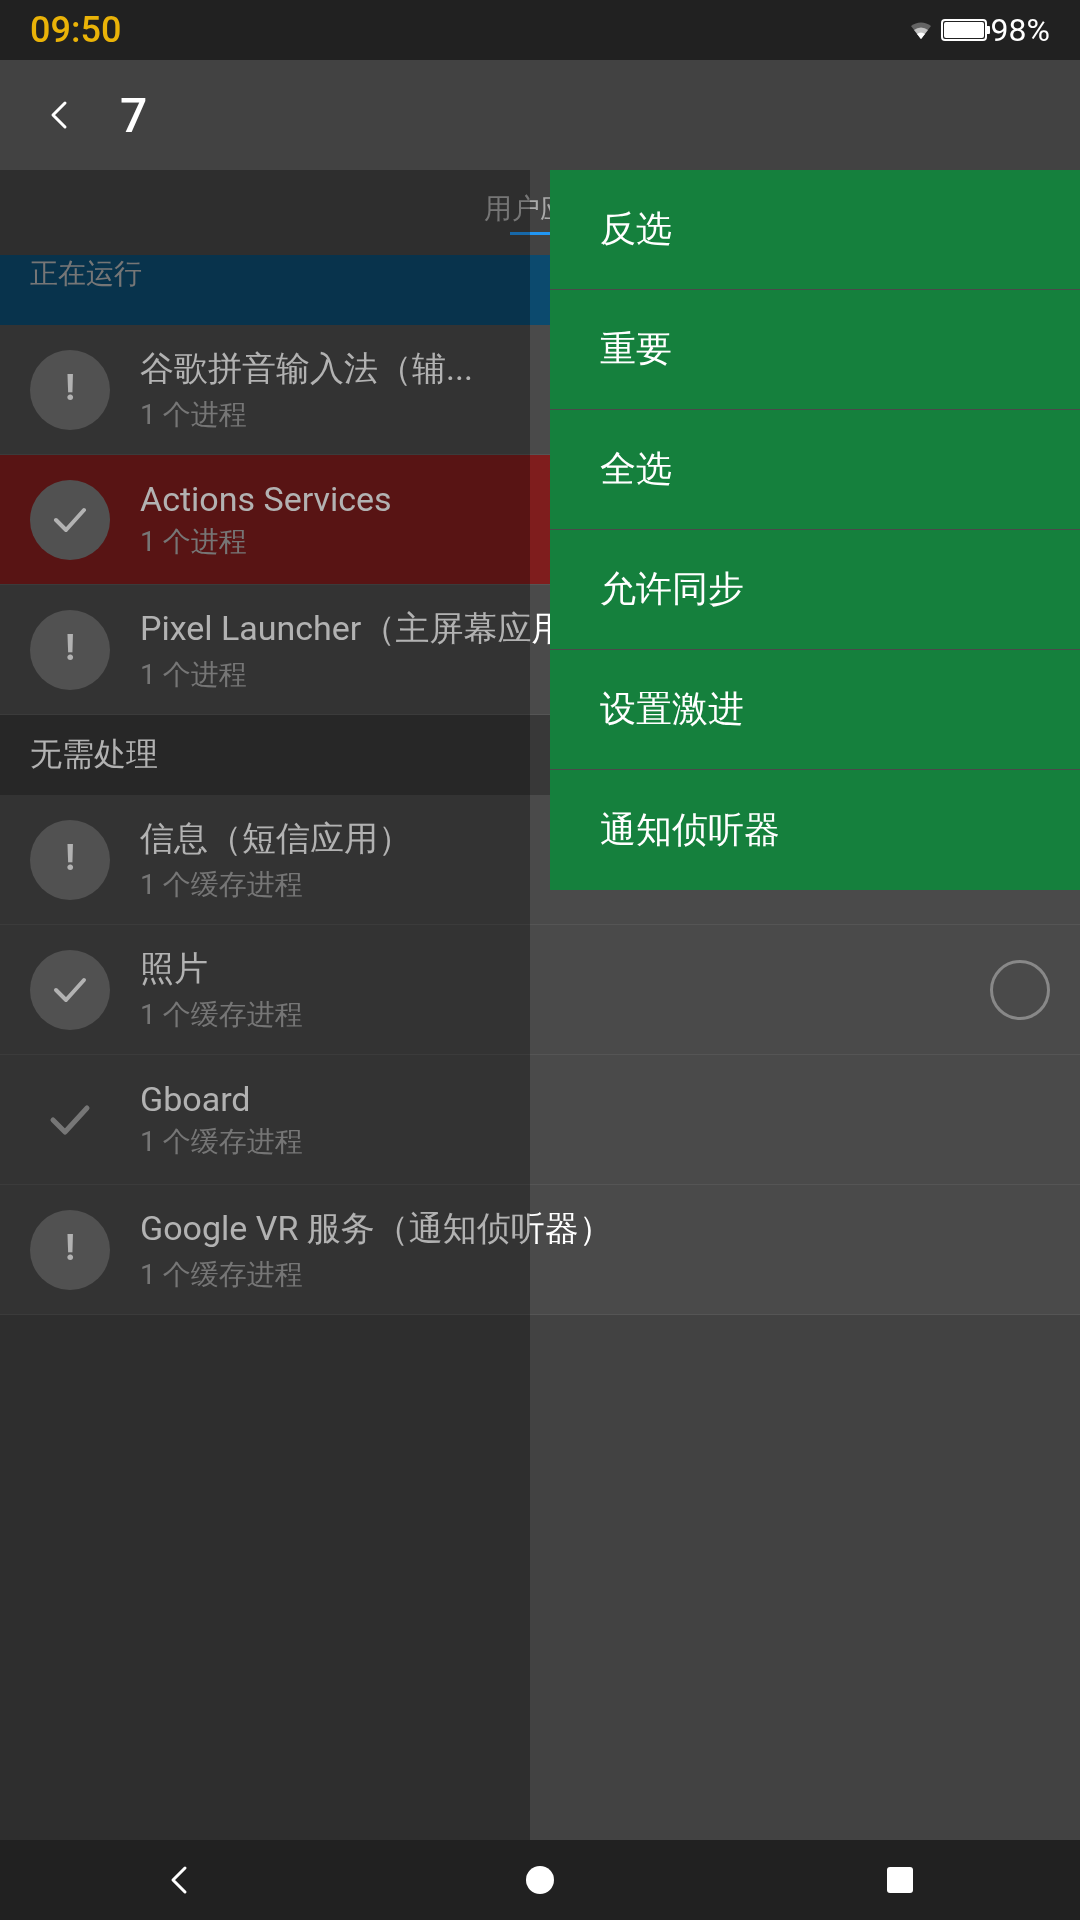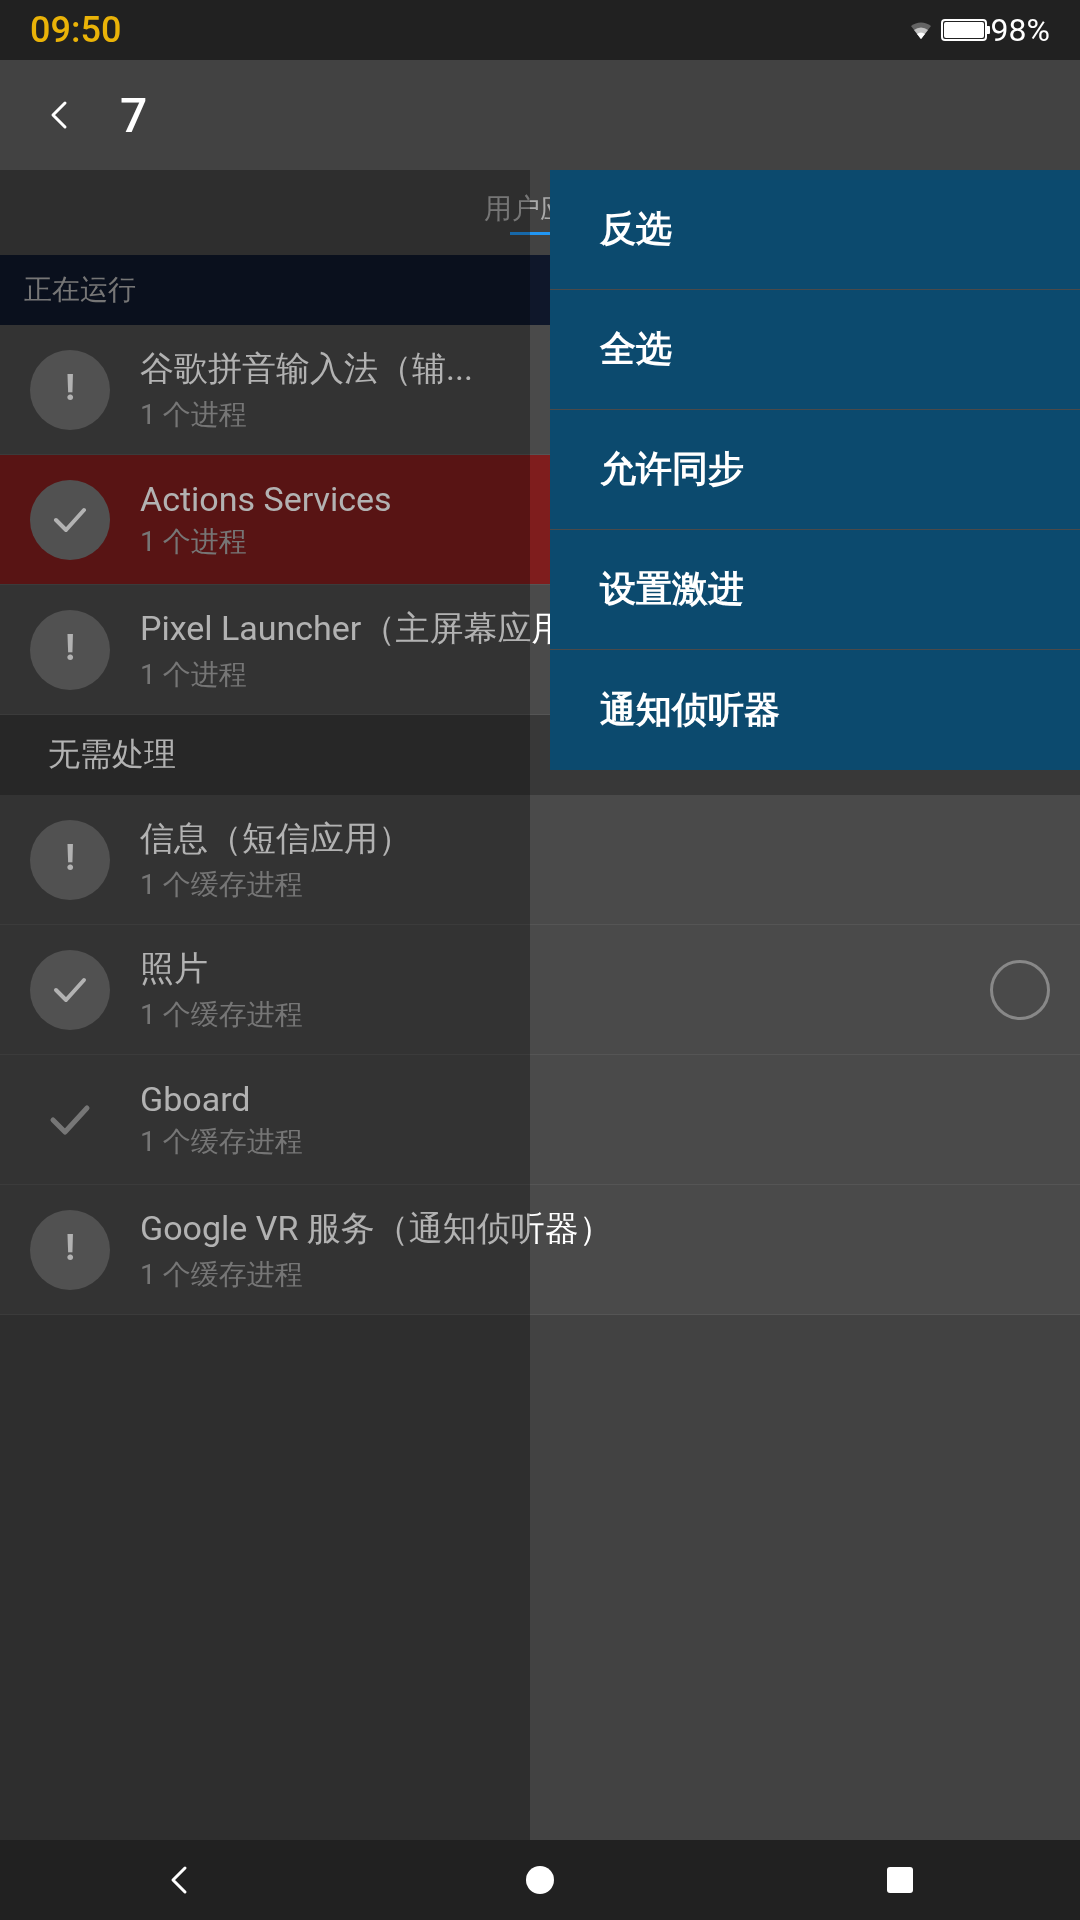--- a/index.html
+++ b/index.html
@@ -91,24 +91,23 @@
       height: 3px;
       background-color: #2196F3;
       margin: 0 auto;
       margin-top: 4px;
     }
 
     
     .running-header {
       width: 100%;
       height: 70px;
-      background-color: #0f172a;
-      display: flex;
-      align-items: center;
-      padding: 0 24px;
+      background-color: #0c4a6e;
+      display: flex;
+      padding: 0 30px;
     }
     .running-title {
       font-size: 28px;
       color: #aaaaaa;
     }
 
     
     .app-item {
       width: 100%;
       min-height: 130px;
@@ -165,21 +164,20 @@
       height: 80px;
       background-color: #383838;
       display: flex;
       align-items: center;
       justify-content: space-between;
       padding: 0 30px;
     }
     .no-need-title {
       font-size: 32px;
       color: #ffffff;
-      margin-left: 18px;
     }
     .no-need-count {
       font-size: 32px;
       color: #ffffff;
     }
 
     
     .menu-overlay {
       position: absolute;
       top: 0;
@@ -194,24 +192,23 @@
       left: 0;
       width: 530px;
       height: 100%;
       background-color: rgba(0,0,0,0.3);
     }
     .context-menu {
       position: absolute;
       top: 0;
       right: 0;
       width: 530px;
-      background-color: #0c4a6e;
+      background-color: #15803d;
       display: flex;
       flex-direction: column;
-      font-weight: bold;
     }
     .menu-item {
       width: 100%;
       height: 120px;
       display: flex;
       align-items: center;
       padding: 0 50px;
       border-bottom: 1px solid #4a4a4a;
       cursor: pointer;
     }
@@ -375,20 +372,23 @@
     </div>
   </div>
 
   <div class="menu-overlay">
     <div class="menu-dim"></div>
     <div class="context-menu">
       <div class="menu-item">
         <span class="menu-item-text">反选</span>
       </div>
       <div class="menu-item">
+        <span class="menu-item-text">重要</span>
+      </div>
+      <div class="menu-item">
         <span class="menu-item-text">全选</span>
       </div>
       <div class="menu-item">
         <span class="menu-item-text">允许同步</span>
       </div>
       <div class="menu-item">
         <span class="menu-item-text">设置激进</span>
       </div>
       <div class="menu-item">
         <span class="menu-item-text">通知侦听器</span>

